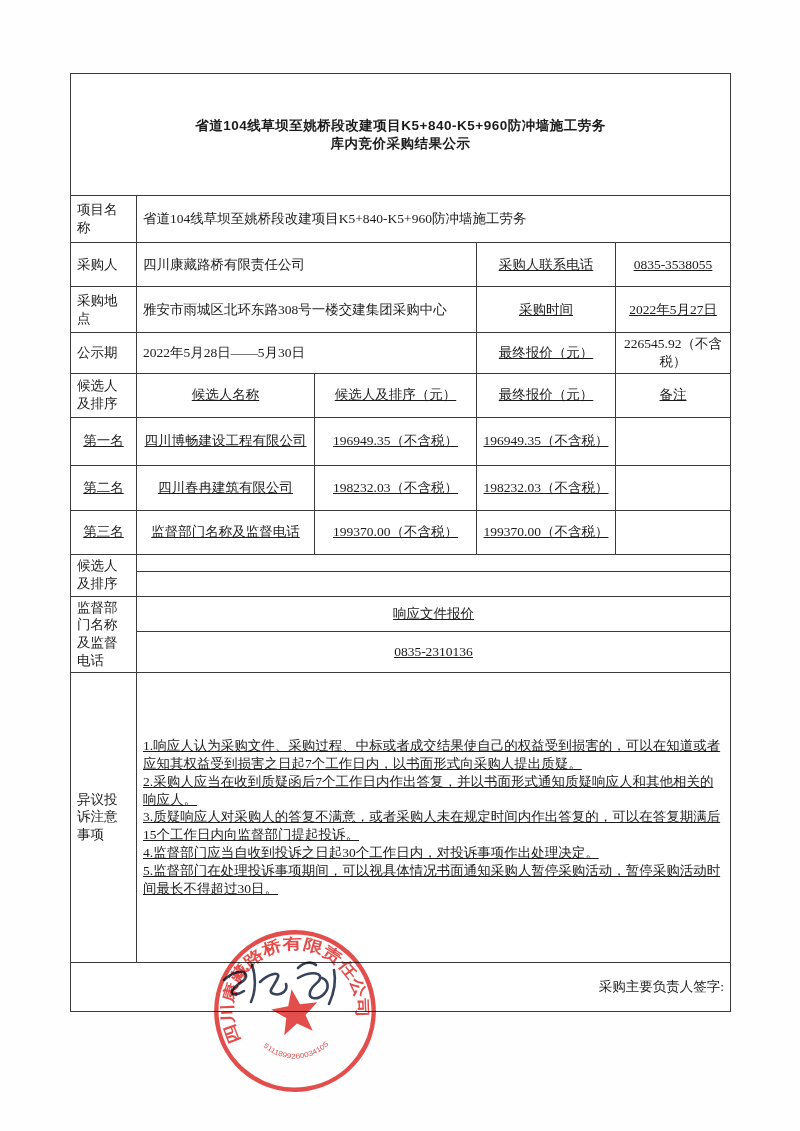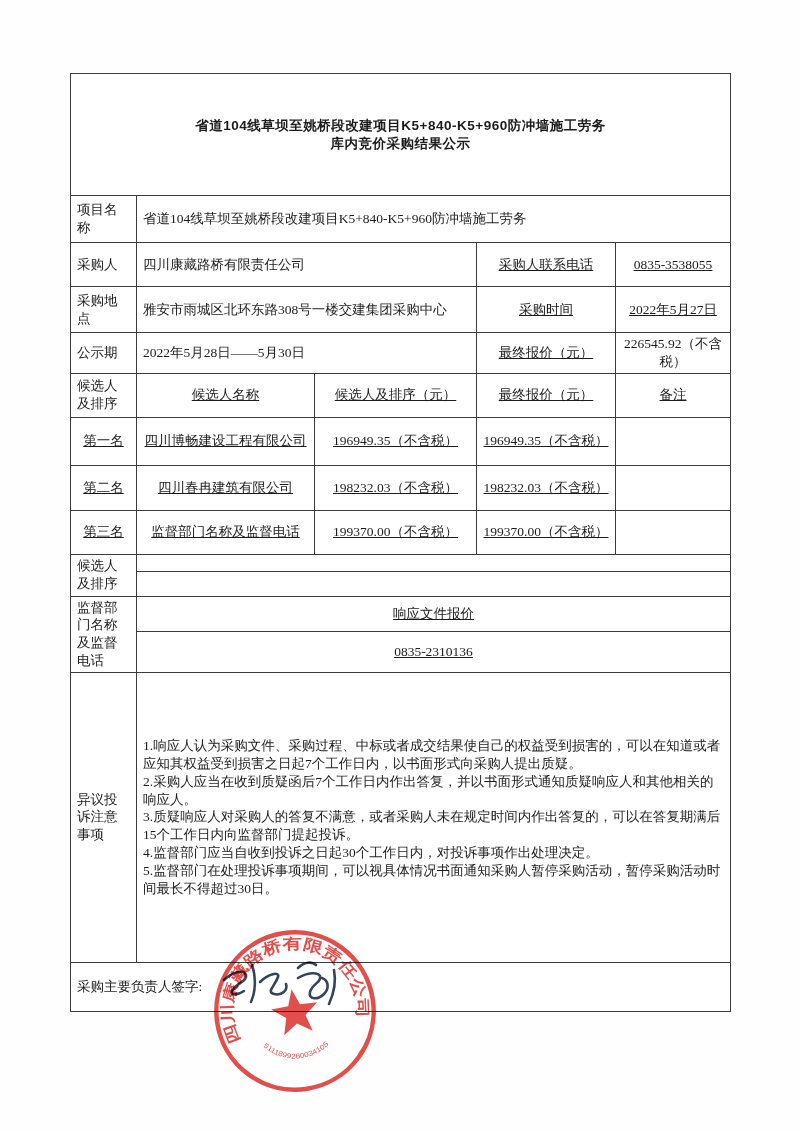--- a/index.html
+++ b/index.html
@@ -32,25 +32,25 @@
     font-weight:700;
     font-size:17.5px;
     line-height:1.62;
     letter-spacing:.5px;
   }
   td.label{word-break:break-all;padding:2px 5px;}
   .c{text-align:center;text-decoration:underline;}
   td.small-val{font-size:11.5px;line-height:1.35;text-align:center;padding:1px 4px;}
   td.thin{padding:0 6px;}
   td.objection-text{
-    font-size:13.5px;line-height:1.62;vertical-align:middle;padding:6px 9px;
+    font-size:13.5px;line-height:1.62;vertical-align:middle;padding:6px 9px;text-decoration:underline;
   }
   .obj-line{margin:0;}
   td.sig-row{
-    font-size:14.5px;padding:4px 8px;vertical-align:middle;
+    font-size:14.5px;padding:4px 8px;vertical-align:middle;text-align:right;
   }
   
   .signature{
     position:absolute;left:216px;top:948px;width:140px;height:66px;
     mix-blend-mode:multiply;z-index:6;pointer-events:none;
   }
   .seal{
     position:absolute;left:209px;top:925px;width:172px;height:172px;
     transform:rotate(-9deg);
     opacity:.85;

